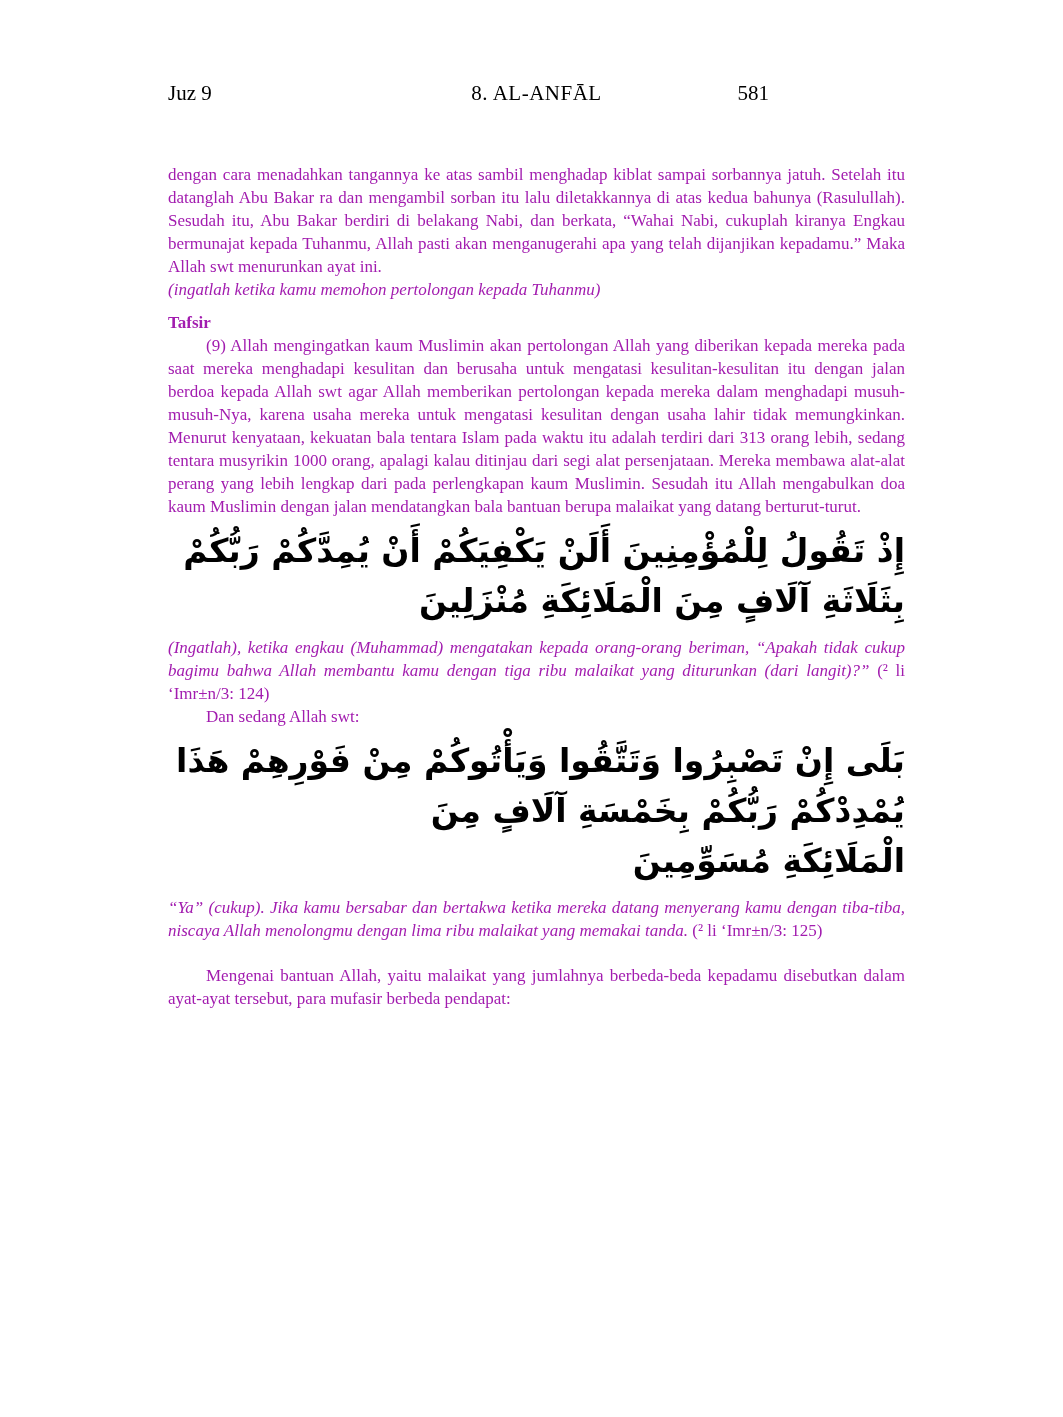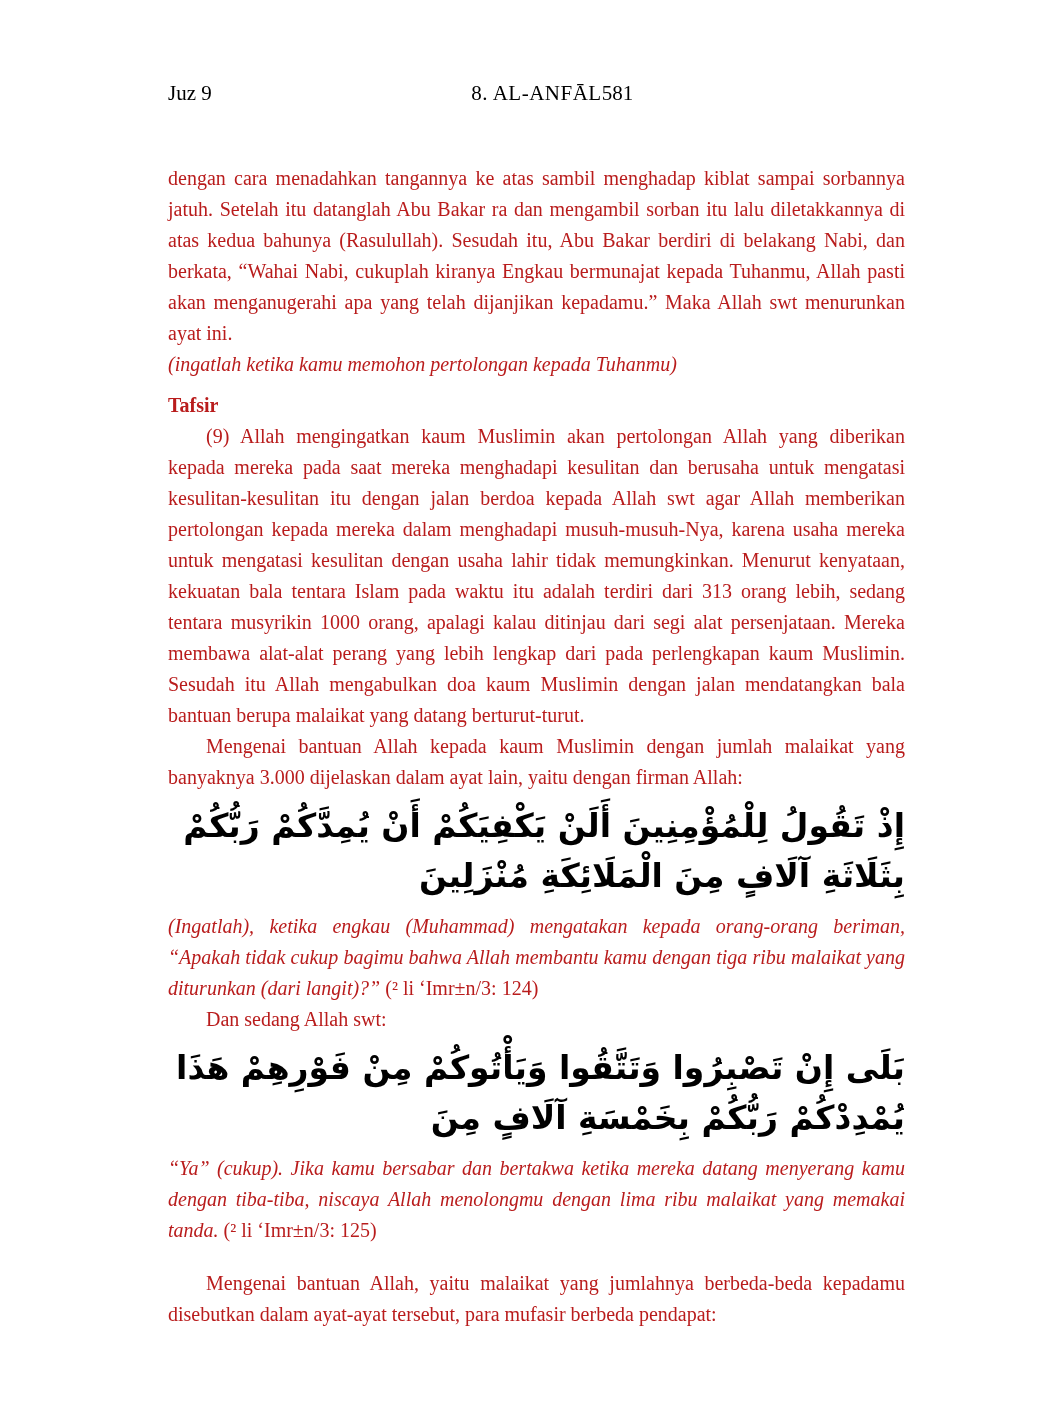--- a/index.html
+++ b/index.html
@@ -18,27 +18,27 @@
   .page-header {
     display: grid;
     grid-template-columns: 1fr auto 1fr;
     align-items: baseline;
     font-size: 21px;
     line-height: 27px;
     margin-bottom: 56px;
   }
   .page-header .hdr-left   { text-align: left; }
   .page-header .hdr-center { text-align: left; letter-spacing: 0.5px; }
-  .page-header .hdr-right  { text-align: left; }
+  .page-header .hdr-right  { text-align: center; }
 
   .body-text p {
-    font-size: 20px;
-    line-height: 31px;
+    font-size: 17px;
+    line-height: 23px;
     text-align: justify;
-    color: #b91c1c;
+    color: #a21caf;
   }
   .indent { text-indent: 38px; }
   .italic { font-style: italic; }
   .heading-bold {
     font-size: 21px;
     line-height: 26.6px;
     font-weight: bold;
     margin-top: 10px;
   }
   .trans {
@@ -73,32 +73,32 @@
 
   <div class="body-text">
 
     <p>dengan cara menadahkan tangannya ke atas sambil menghadap kiblat sampai sorbannya jatuh. Setelah itu datanglah Abu Bakar ra dan mengambil sorban itu lalu diletakkannya di atas kedua bahunya (Rasulullah). Sesudah itu, Abu Bakar berdiri di belakang Nabi, dan berkata, “Wahai Nabi, cukuplah kiranya Engkau bermunajat kepada Tuhanmu, Allah pasti akan menganugerahi apa yang telah dijanjikan kepadamu.” Maka Allah swt menurunkan ayat ini.</p>
     <p class="italic">(ingatlah ketika kamu memohon pertolongan kepada Tuhanmu)</p>
 
     <p class="heading-bold">Tafsir</p>
 
     <p class="indent">(9) Allah mengingatkan kaum Muslimin akan pertolongan Allah yang diberikan kepada mereka pada saat mereka menghadapi kesulitan dan berusaha untuk mengatasi kesulitan-kesulitan itu dengan jalan berdoa kepada Allah swt agar Allah memberikan pertolongan kepada mereka dalam menghadapi musuh-musuh-Nya, karena usaha mereka untuk mengatasi kesulitan dengan usaha lahir tidak memungkinkan. Menurut kenyataan, kekuatan bala tentara Islam pada waktu itu adalah terdiri dari 313 orang lebih, sedang tentara musyrikin 1000 orang, apalagi kalau ditinjau dari segi alat persenjataan. Mereka membawa alat-alat perang yang lebih lengkap dari pada perlengkapan kaum Muslimin. Sesudah itu Allah mengabulkan doa kaum Muslimin dengan jalan mendatangkan bala bantuan berupa malaikat yang datang berturut-turut.</p>
 
-    <p class="indent">Mengenai bantuan Allah kepada kaum Muslimin dengan jumlah malaikat yang banyaknya 3.000 dijelaskan dalam ayat lain, yaitu dengan firman Allah:</p>
 
     <div class="arabic">
       <span class="ar-line">إِذْ تَقُولُ لِلْمُؤْمِنِينَ أَلَنْ يَكْفِيَكُمْ أَنْ يُمِدَّكُمْ رَبُّكُمْ بِثَلَاثَةِ آلَافٍ مِنَ الْمَلَائِكَةِ مُنْزَلِينَ</span>
     </div>
 
     <p class="trans"><span>(Ingatlah), ketika engkau (Muhammad) mengatakan kepada orang-orang beriman, “Apakah tidak cukup bagimu bahwa Allah membantu kamu dengan tiga ribu malaikat yang diturunkan (dari langit)?”</span> <span class="ref">(² li ‘Imr±n/3: 124)</span></p>
 
     <p class="indent">Dan sedang Allah swt:</p>
 
     <div class="arabic">
       <span class="ar-line">بَلَى إِنْ تَصْبِرُوا وَتَتَّقُوا وَيَأْتُوكُمْ مِنْ فَوْرِهِمْ هَذَا يُمْدِدْكُمْ رَبُّكُمْ بِخَمْسَةِ آلَافٍ مِنَ</span>
+      <span class="ar-line">الْمَلَائِكَةِ مُسَوِّمِينَ</span>
     </div>
 
     <p class="trans"><span>“Ya” (cukup). Jika kamu bersabar dan bertakwa ketika mereka datang menyerang kamu dengan tiba-tiba, niscaya Allah menolongmu dengan lima ribu malaikat yang memakai tanda.</span> <span class="ref">(² li ‘Imr±n/3: 125)</span></p>
 
     <p class="indent gap-top">Mengenai bantuan Allah, yaitu malaikat yang jumlahnya berbeda-beda kepadamu disebutkan dalam ayat-ayat tersebut, para mufasir berbeda pendapat:</p>
 
 
   </div>
 
 </div>

